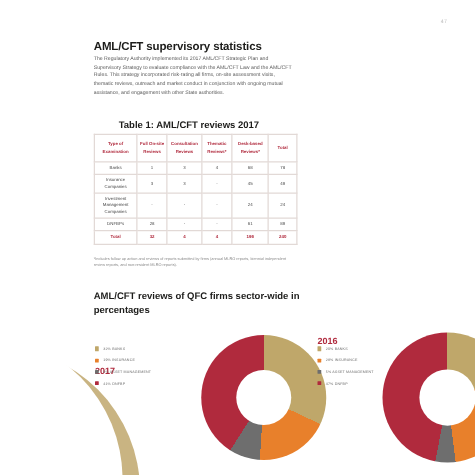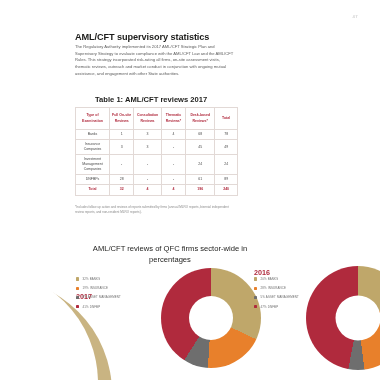--- a/index.html
+++ b/index.html
@@ -86,24 +86,23 @@
   col.c4 { width:15%; }
   col.c5 { width:18%; }
   col.c6 { width:14%; }
 
   p.footnote {
     position:absolute; left:27px; top:205px; width:163px;
     font-size:3.1px; line-height:1.6; color:#8b8b8b;
   }
 
   h2.chart-title {
-    position:absolute; left:27px; top:244px; width:190px;
-    font-size:7.6px; font-weight:normal; color:#1d1d1b;
+    position:absolute; left:27px; top:232px; width:190px;
+    font-size:7.6px; font-weight:bold; color:#1d1d1b;
     line-height:1.42;
-    text-align:center;
   }
 
   .year-label {
     position:absolute; font-size:7.2px; font-weight:bold; color:#b02a3d;
   }
   .year-2017 { left:28px; top:268px;margin-top:24px; }
   .year-2016 { left:206px; top:268px; }
 
   .legend { position:absolute; }
   .legend-2017 { left:28px; top:277px; }

